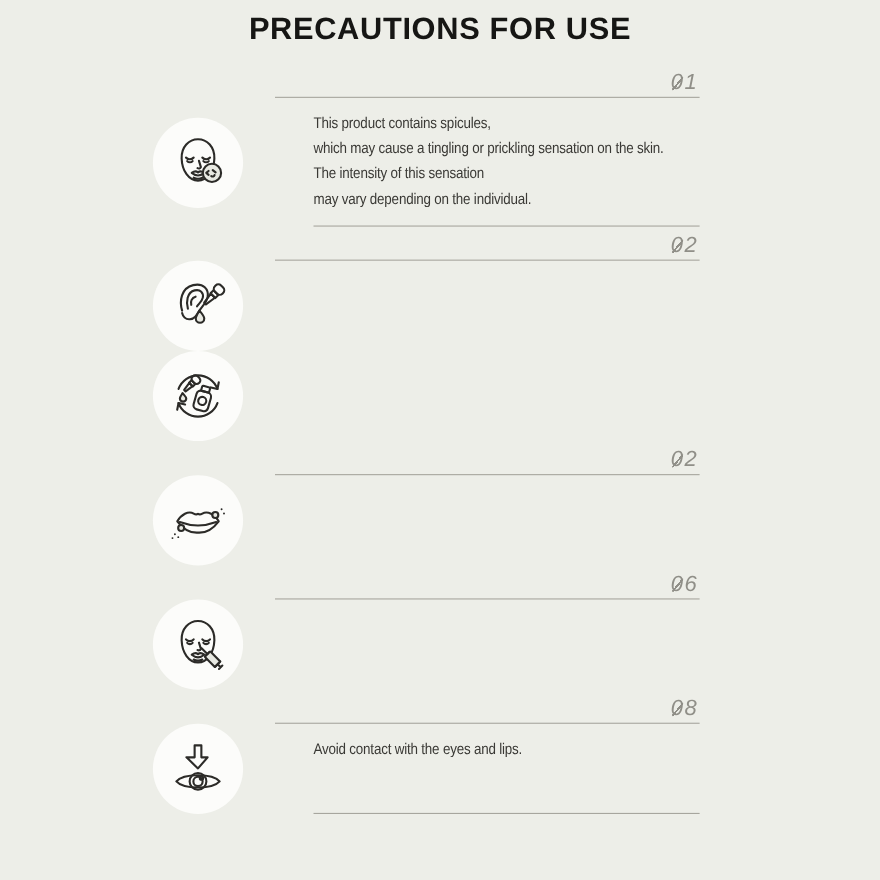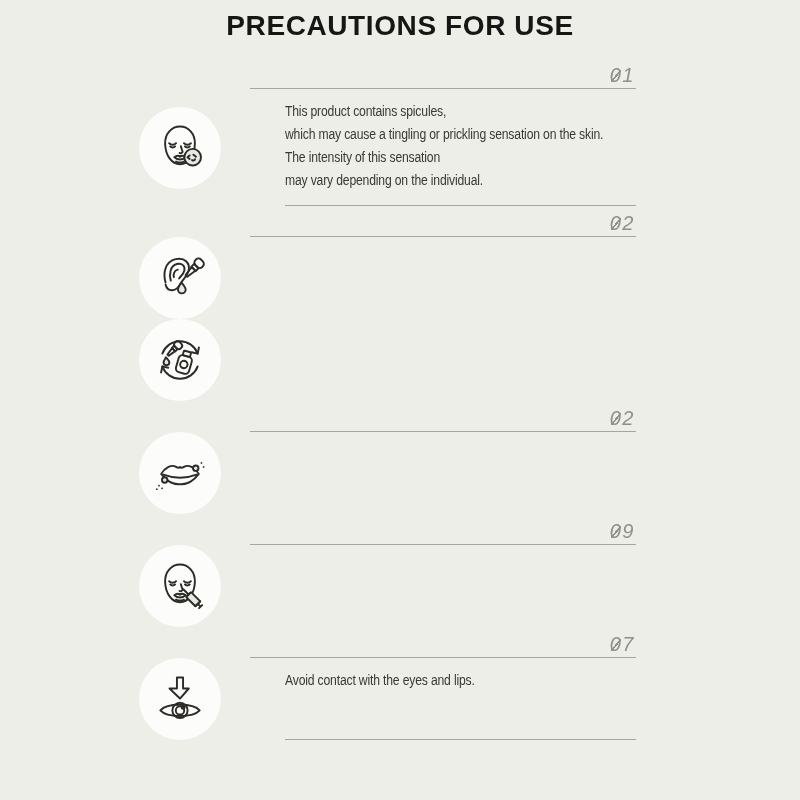--- a/index.html
+++ b/index.html
@@ -167,21 +167,21 @@
               <circle class="dot" cx="5.5" cy="50.5" r="1"></circle>
             </g>
           </svg>
         </div>
       </div>
     </section>
 
     <section class="sec">
       <div class="sec-head">
         <div class="num-row">
-          <span class="num">09</span>
+          <span class="num">06</span>
         </div>
         <div class="rule"></div>
       </div>
       <div class="icon-cell">
         <div class="circle">
           <svg viewBox="0 0 64 64">
             <g class="ic">
               <path d="M32 7.5 C22.5 7.5 14.6 15.5 15 27.5 C15.4 40.5 22.5 50.5 32 50.5 C41.5 50.5 48.6 40.5 49 27.5 C49.4 15.5 41.5 7.5 32 7.5 Z"></path>
               <path d="M19.5 26.5 C21.5 29 25.5 29 27.5 26.5"></path>
               <path d="M20.8 30.2 C22.2 31.9 25 31.9 26.4 30.2"></path>
@@ -198,21 +198,21 @@
               </g>
             </g>
           </svg>
         </div>
       </div>
     </section>
 
     <section class="sec">
       <div class="sec-head">
         <div class="num-row">
-          <span class="num">07</span>
+          <span class="num">08</span>
         </div>
         <div class="rule"></div>
       </div>
       <div class="icon-cell">
         <div class="circle">
           <svg viewBox="0 0 64 64">
             <g class="ic">
               <path d="M28.5 7.5 h7 v12.5 h6.5 L32 31.5 L20 20 h8.5 Z"></path>
               <path d="M9.5 45 C17 36.5 47 36.5 54.5 45 C47 53.5 17 53.5 9.5 45 Z"></path>
               <circle cx="32" cy="45" r="8.7"></circle>

